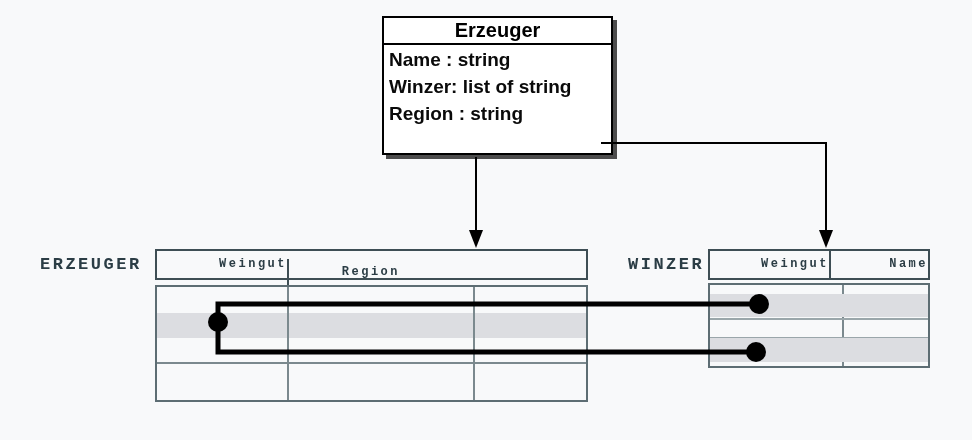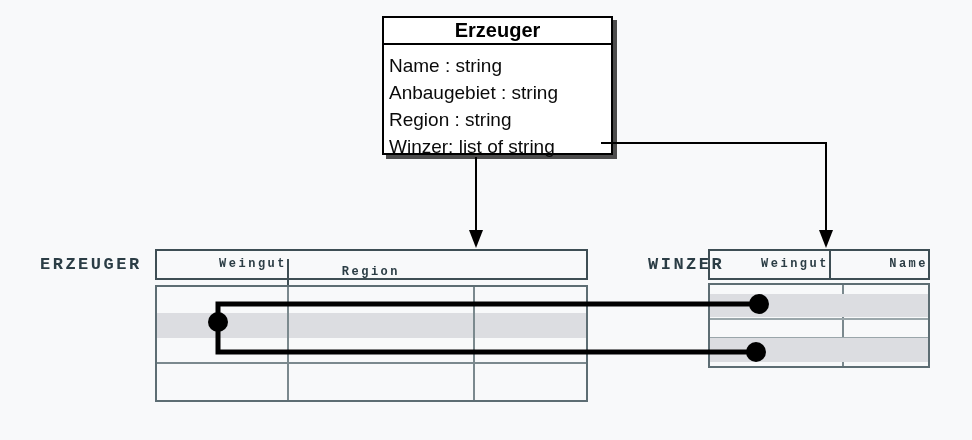--- a/index.html
+++ b/index.html
@@ -14,33 +14,33 @@
   .class-box{
     position:absolute;left:382px;top:16px;width:231px;height:139px;
     box-sizing:border-box;background:#ffffff;
     border:2px solid var(--black,#000);
     box-shadow:4px 4px 0 var(--shadow,#4c4c4c);
   }
   .class-title{
     height:25px;line-height:25px;border-bottom:2px solid var(--black,#000);
     text-align:center;font-weight:bold;font-size:20px;color:#000;
   }
-  .class-attrs{padding:7px 2px 0 5px;}
+  .class-attrs{padding:1px 2px 0 5px;font-weight:bold;}
   .class-attrs .attr{
     font-size:19px;line-height:27px;color:#0a0a0a;white-space:nowrap;
   }
   
   .tbl-label{
     position:absolute;top:249px;height:31px;line-height:31px;
     font-family:"Liberation Mono","DejaVu Sans Mono",monospace;
     font-weight:bold;font-size:17px;letter-spacing:2.5px;
     color:var(--text_dark,#2b3d45);white-space:nowrap;
   }
   #lbl-erzeuger{left:40px;}
-  #lbl-winzer{left:648px;}
+  #lbl-winzer{left:628px;}
   .hdr{
     position:absolute;top:249px;height:31px;box-sizing:border-box;
     border:2px solid var(--header_border,#3e4e54);
     display:flex;background:transparent;
   }
   #hdr-erzeuger{left:155px;width:433px;}
   #hdr-winzer{left:708px;width:222px;}
   .hcell{
     box-sizing:border-box;height:100%;line-height:26px;text-align:right;
     font-family:"Liberation Mono","DejaVu Sans Mono",monospace;
@@ -72,23 +72,22 @@
 </style>
 </head>
 <body>
 
 <div class="stage">
 
   <div class="class-box">
     <div class="class-title">Erzeuger</div>
     <div class="class-attrs">
       <div class="attr">Name : string</div>
-      <div class="attr">Anbaugebiet : string</div>
+      <div class="attr">Winzer: list of string</div>
       <div class="attr">Region : string</div>
-      <div class="attr">Winzer: list of string</div>
     </div>
   </div>
 
   <div class="tbl-label" id="lbl-erzeuger">ERZEUGER</div>
   <div class="hdr" id="hdr-erzeuger">
     <div class="hcell c1">Weingut</div>
     <div class="hcell c3">Region</div>
   </div>
   <div class="tbody" id="body-erzeuger">
     <div class="shade"></div>

